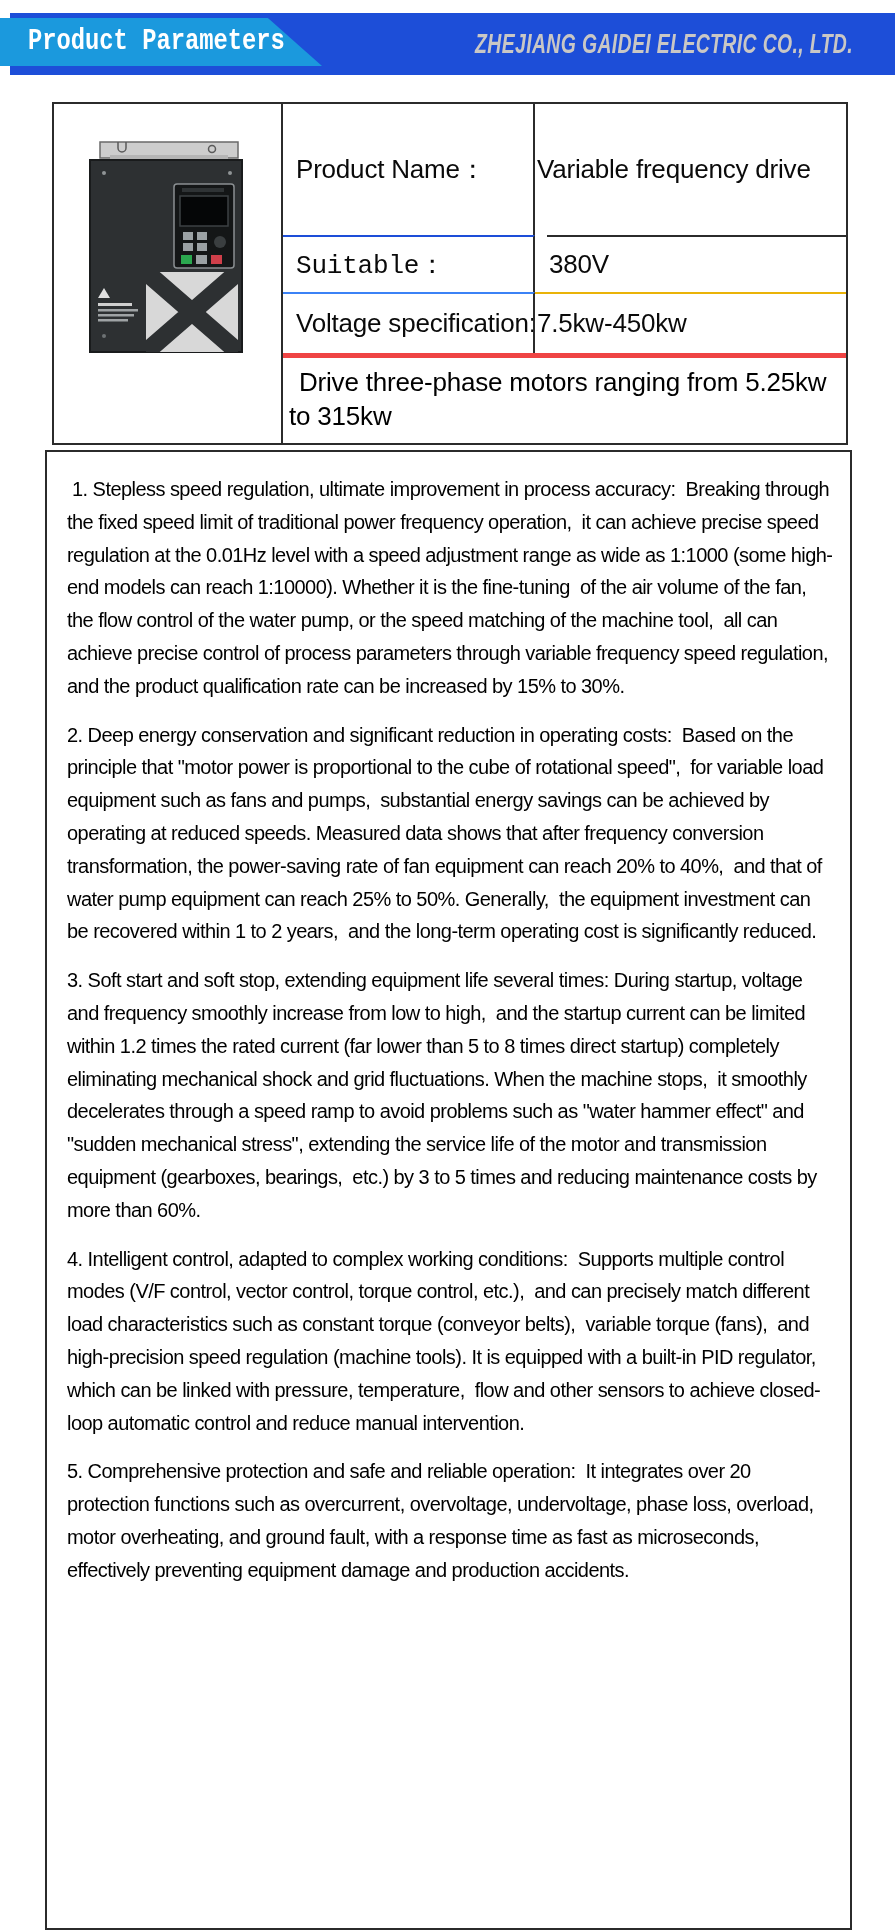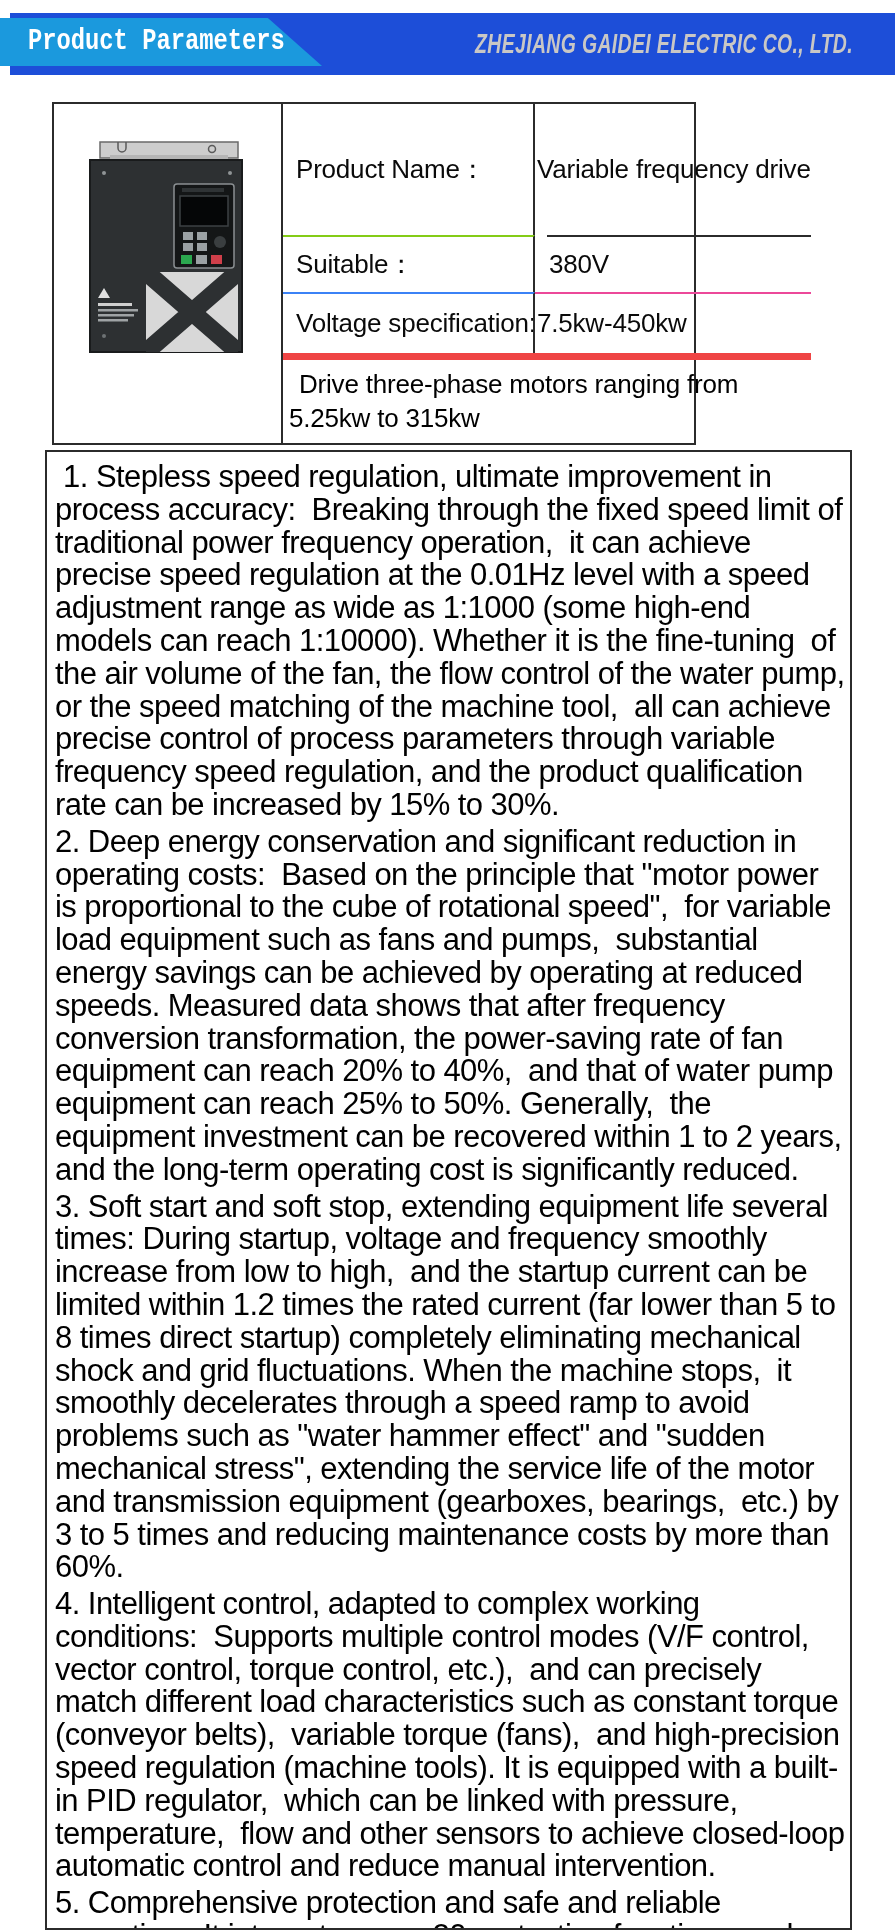--- a/index.html
+++ b/index.html
@@ -27,55 +27,55 @@
     font-family:Liberation Mono, monospace;
   }
   .ribbon-text{
     position:absolute;left:28px;top:0;height:48px;line-height:47px;
     color:#ffffff;font-weight:bold;font-size:29px;white-space:nowrap;
     transform:scaleX(0.82);transform-origin:left center;
   }
 
   
   .spec-table{
-    position:absolute;left:52px;top:102px;width:644px;height:343px;
+    position:absolute;left:52px;top:102px;width:796px;height:343px;
     border:2px solid #2b2b2b;box-sizing:border-box;
     display:grid;
     grid-template-columns:229px 252px auto;
     grid-template-rows:131px 57px 61px auto;
   }
   .cell{box-sizing:border-box;}
   .lbl,.val{
     display:flex;align-items:center;font-size:26px;color:#0a0a0a;
     white-space:nowrap;letter-spacing:-0.2px;
   }
   .lbl{padding-left:13px;}
   .val{padding-left:2px;}
   .c-img{grid-area:1/1/5/2;border-right:2px solid #2b2b2b;position:relative;}
   .c-l1{grid-area:1/2/2/3;border-right:2px solid #2b2b2b;}
   .c-v1{grid-area:1/3/2/4;}
-  .c-l2{grid-area:2/2/3/3;border-right:2px solid #2b2b2b;border-top:2px solid #84cc16;}
+  .c-l2{grid-area:2/2/3/3;border-right:2px solid #2b2b2b;border-top:2px solid #1d4ed8;font-family:Liberation Mono, monospace;}
   .c-v2{grid-area:2/3/3/4;border-top:2px solid #2b2b2b;margin-left:12px;}
   .c-l3{grid-area:3/2/4/3;border-right:2px solid #2b2b2b;border-top:2px solid #3b82f6;overflow:hidden;}
-  .c-v3{grid-area:3/3/4/4;border-top:2px solid #ec4899;text-align:center;}
+  .c-v3{grid-area:3/3/4/4;border-top:2px solid #eab308;text-align:center;}
   .c-m{
-    grid-area:4/2/5/4;border-top:7px solid #ef4444;
+    grid-area:4/2/5/4;border-top:5px solid #ef4444;
     font-size:26px;line-height:34px;letter-spacing:-0.2px;
     padding:7px 8px 0 6px;white-space:pre-wrap;overflow:hidden;text-indent:10px;
   }
   .product-svg{position:absolute;left:34px;top:36px;}
 
   
   .features-box{
     position:absolute;left:45px;top:450px;width:807px;height:1480px;
     border:2px solid #2b2b2b;box-sizing:border-box;
     padding:5px 0 0 4px;overflow:hidden;
   }
   .features-box p{
-    margin:4px;font-size:31px;line-height:32.8px;letter-spacing:-0.55px;
+    margin:16px;font-size:20px;line-height:32.8px;letter-spacing:-0.55px;
     white-space:pre-wrap;color:#000;
   }
 </style>
 </head>
 <body>
 
 <div class="page">
 
   <div class="header-bar">
     <span class="company">ZHEJIANG GAIDEI ELECTRIC CO., LTD.</span>

